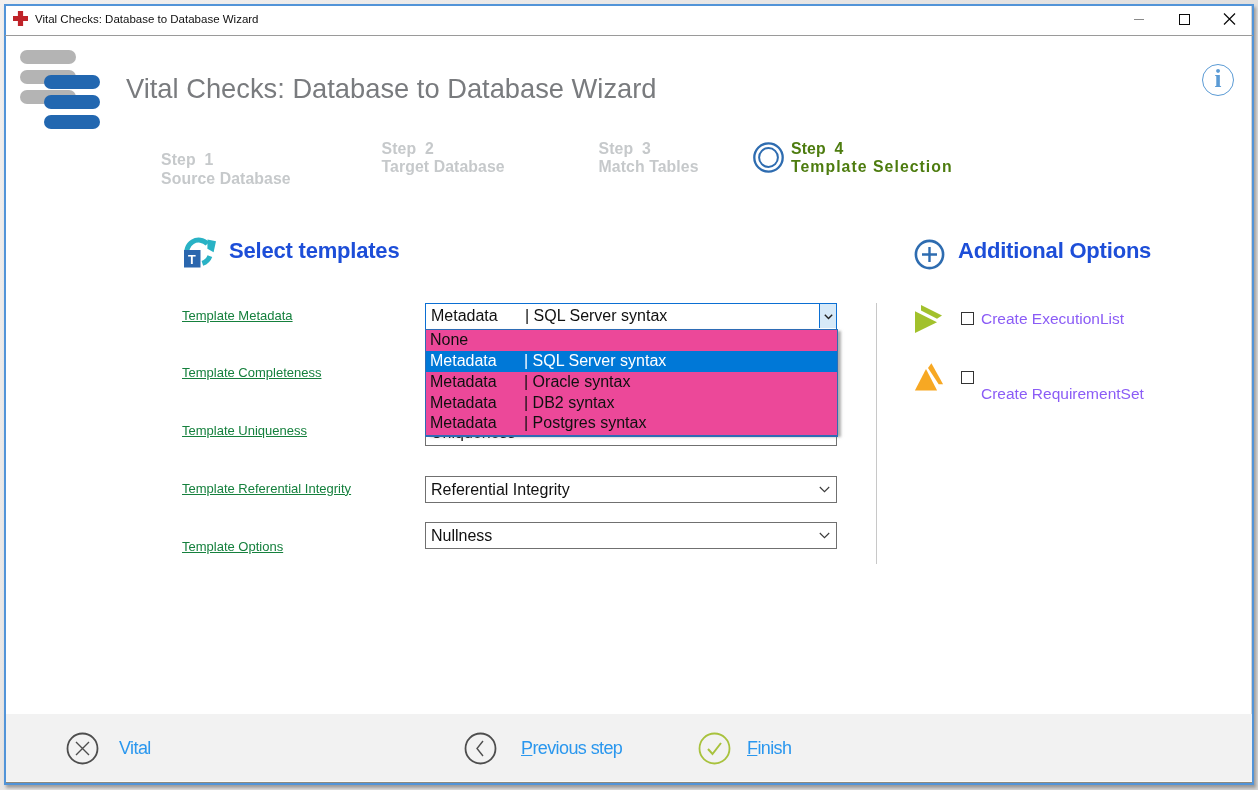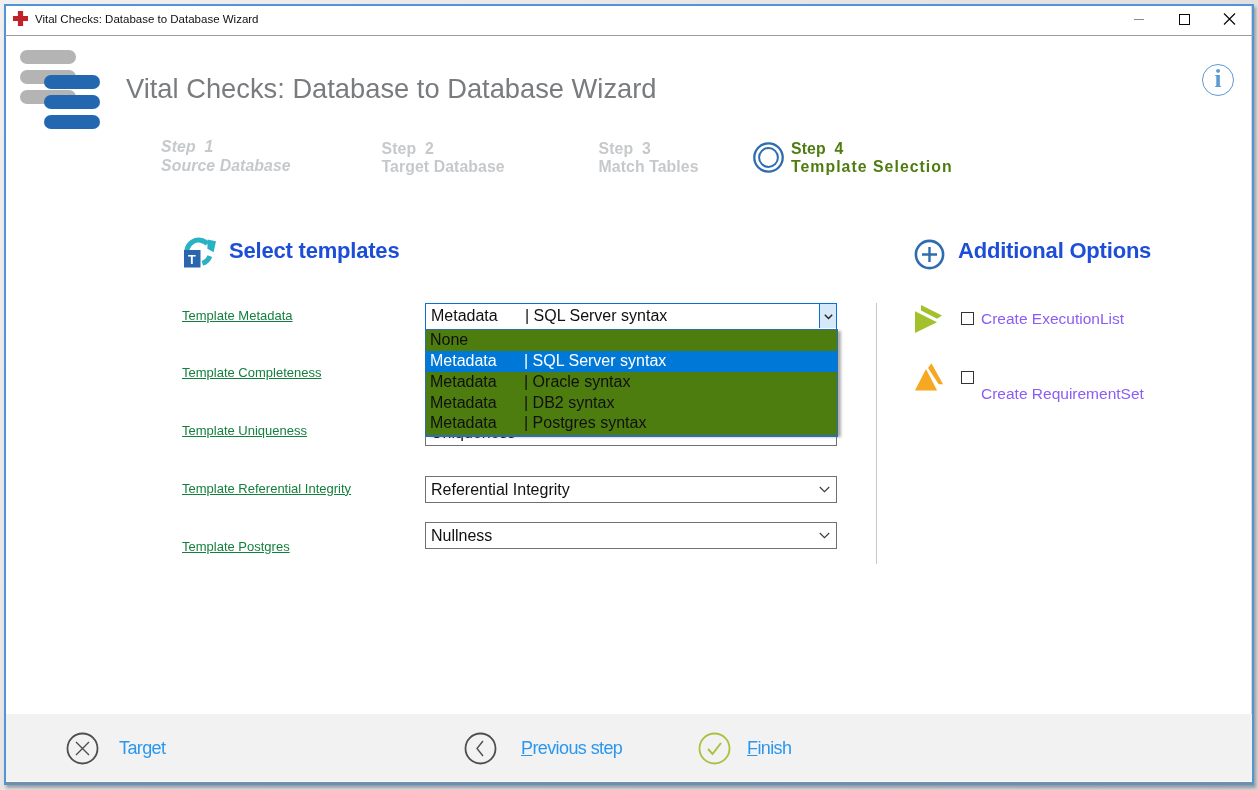--- a/index.html
+++ b/index.html
@@ -31,21 +31,21 @@
   .combo { position:absolute; left:425px; width:412px; height:27px; background:#fff;
     border:1px solid #707070; font-size:16px; color:#101010; line-height:25px;
     padding-left:5px; white-space:nowrap; }
   .chev { position:absolute; right:6px; top:9px; }
   #combo1 { border:1.5px solid #0b6fd3; line-height:24px; }
   #combo1btn { position:absolute; right:0; top:0; width:17px; height:24px;
     background:#d6e9f8; border-left:1.5px solid #0b6fd3; }
   .mcol { display:inline-block; width:94px; }
   
   #dlist { position:absolute; left:425px; top:329.3px; width:412.5px; height:107.3px;
-    background:#4d7c0f; border:1.4px solid #2e6cb5; border-bottom-width:2.2px;
+    background:#ec4899; border:1.4px solid #2e6cb5; border-bottom-width:2.2px;
     box-shadow: 3.5px 1px 2.5px -1px rgba(110,110,110,0.55); }
   .ditem { height:20.74px; font-size:16px; color:#101010; line-height:20.7px;
     padding-left:4px; white-space:nowrap; }
   .dsel { background:#0078d7; color:#fff; }
   
   #vsep { left:876px; top:303px; width:1px; height:261px; background:#c8c8c8; }
   .cbx { position:absolute; left:961px; width:13px; height:13px; border:1.5px solid #333;
     background:#fff; }
   .cblabel { position:absolute; left:981px; font-size:15.5px; color:#8b5cf6; }
   
@@ -70,21 +70,21 @@
 
 <div class="bar bg1" style="left:20px; top:50px;"></div>
 <div class="bar bg1" style="left:20px; top:70px;"></div>
 <div class="bar bg1" style="left:20px; top:90px;"></div>
 <div class="bar bb1" style="left:44px; top:75px;"></div>
 <div class="bar bb1" style="left:44px; top:95px;"></div>
 <div class="bar bb1" style="left:44px; top:115px;"></div>
 <div class="abs" id="htitle">Vital Checks: Database to Database Wizard</div>
 <div class="abs" id="info">i</div>
 
-<div class="step" style="left:161px; top:138px;font-style:italic;">Step&nbsp; 1<br>Source Database</div>
+<div class="step" style="left:161px; top:151px;">Step&nbsp; 1<br>Source Database</div>
 <div class="step" style="left:381.5px; top:139.5px;">Step&nbsp; 2<br>Target Database</div>
 <div class="step" style="left:598.5px; top:139.5px;">Step&nbsp; 3<br>Match Tables</div>
 <svg class="abs" style="left:752px; top:141px;" width="33" height="33" viewBox="0 0 33 33">
   <circle cx="16.5" cy="16.5" r="14.2" fill="none" stroke="#2e6cb0" stroke-width="2.3"></circle>
   <circle cx="16.5" cy="16.5" r="9.4" fill="none" stroke="#2e6cb0" stroke-width="2"></circle>
 </svg>
 <div class="step step4" style="left:791px; top:139.5px;">Step&nbsp; 4<br><span style="letter-spacing:1.05px;">Template Selection</span></div>
 
 <svg class="abs" style="left:183px; top:237px;" width="36" height="34" viewBox="0 0 36 34">
   <path d="M 4.52 19.07 A 11.9 11.9 0 0 1 24.40 6.88" fill="none" stroke="#29b2c5" stroke-width="5"></path>
@@ -98,21 +98,21 @@
 <svg class="abs" style="left:914px; top:239px;" width="31" height="31" viewBox="0 0 31 31">
   <circle cx="15.5" cy="15.5" r="13.6" fill="none" stroke="#2e6cb0" stroke-width="2.6"></circle>
   <path d="M15.5 8 L15.5 23 M8 15.5 L23 15.5" stroke="#2e6cb0" stroke-width="2.4" fill="none"></path>
 </svg>
 <div class="shead" style="left:958px; top:237.5px;">Additional Options</div>
 
 <div class="flabel" style="top:307.5px;">Template Metadata</div>
 <div class="flabel" style="top:365.3px;">Template Completeness</div>
 <div class="flabel" style="top:423.1px;">Template Uniqueness</div>
 <div class="flabel" style="top:480.9px;">Template Referential Integrity</div>
-<div class="flabel" style="top:538.7px;">Template Postgres</div>
+<div class="flabel" style="top:538.7px;">Template Options</div>
 
 <div class="combo" style="top:360.8px;">Completeness
   <svg class="chev" width="11" height="7" viewBox="0 0 11 7">
       <path d="M0.8 1 L5.5 5.7 L10.2 1" stroke="#3a3a3a" stroke-width="1.1" fill="none"></path>
     </svg>
 </div>
 <div class="combo" style="top:418.6px;">Uniqueness
   <svg class="chev" width="11" height="7" viewBox="0 0 11 7">
       <path d="M0.8 1 L5.5 5.7 L10.2 1" stroke="#3a3a3a" stroke-width="1.1" fill="none"></path>
     </svg>
@@ -159,21 +159,21 @@
 <div class="cbx" style="top:370.5px;"></div>
 <div class="cblabel" style="top:385px;">Create RequirementSet</div>
 
 <div class="abs" id="footer"></div>
 <div class="abs" style="left:6px; top:781px; width:1246px; height:1.2px; background:#fbfaf6;"></div>
 <div class="abs" style="left:6px; top:782.2px; width:1246px; height:1px; background:#8d897e;"></div>
 <svg class="abs" style="left:66px; top:732px;" width="33" height="33" viewBox="0 0 33 33">
   <circle cx="16.5" cy="16.5" r="15" fill="none" stroke="#4e4e4e" stroke-width="1.8"></circle>
   <path d="M10 10 L23 23 M23 10 L10 23" stroke="#4e4e4e" stroke-width="1.4" fill="none"></path>
 </svg>
-<div class="flink" style="left:119px;">Target</div>
+<div class="flink" style="left:119px;">Vital</div>
 <svg class="abs" style="left:464px; top:732px;" width="33" height="33" viewBox="0 0 33 33">
   <circle cx="16.5" cy="16.5" r="15" fill="none" stroke="#4e4e4e" stroke-width="1.8"></circle>
   <path d="M19 9 L13 16.5 L19 24" stroke="#4e4e4e" stroke-width="1.4" fill="none"></path>
 </svg>
 <div class="flink" style="left:521px;"><span class="ul">P</span>revious step</div>
 <svg class="abs" style="left:698px; top:732px;" width="33" height="33" viewBox="0 0 33 33">
   <circle cx="16.5" cy="16.5" r="15" fill="none" stroke="#a8c23d" stroke-width="1.8"></circle>
   <path d="M10 17 L14.5 22 L23 11" stroke="#a8c23d" stroke-width="2" fill="none"></path>
 </svg>
 <div class="flink" style="left:747px;"><span class="ul">F</span>inish</div>

